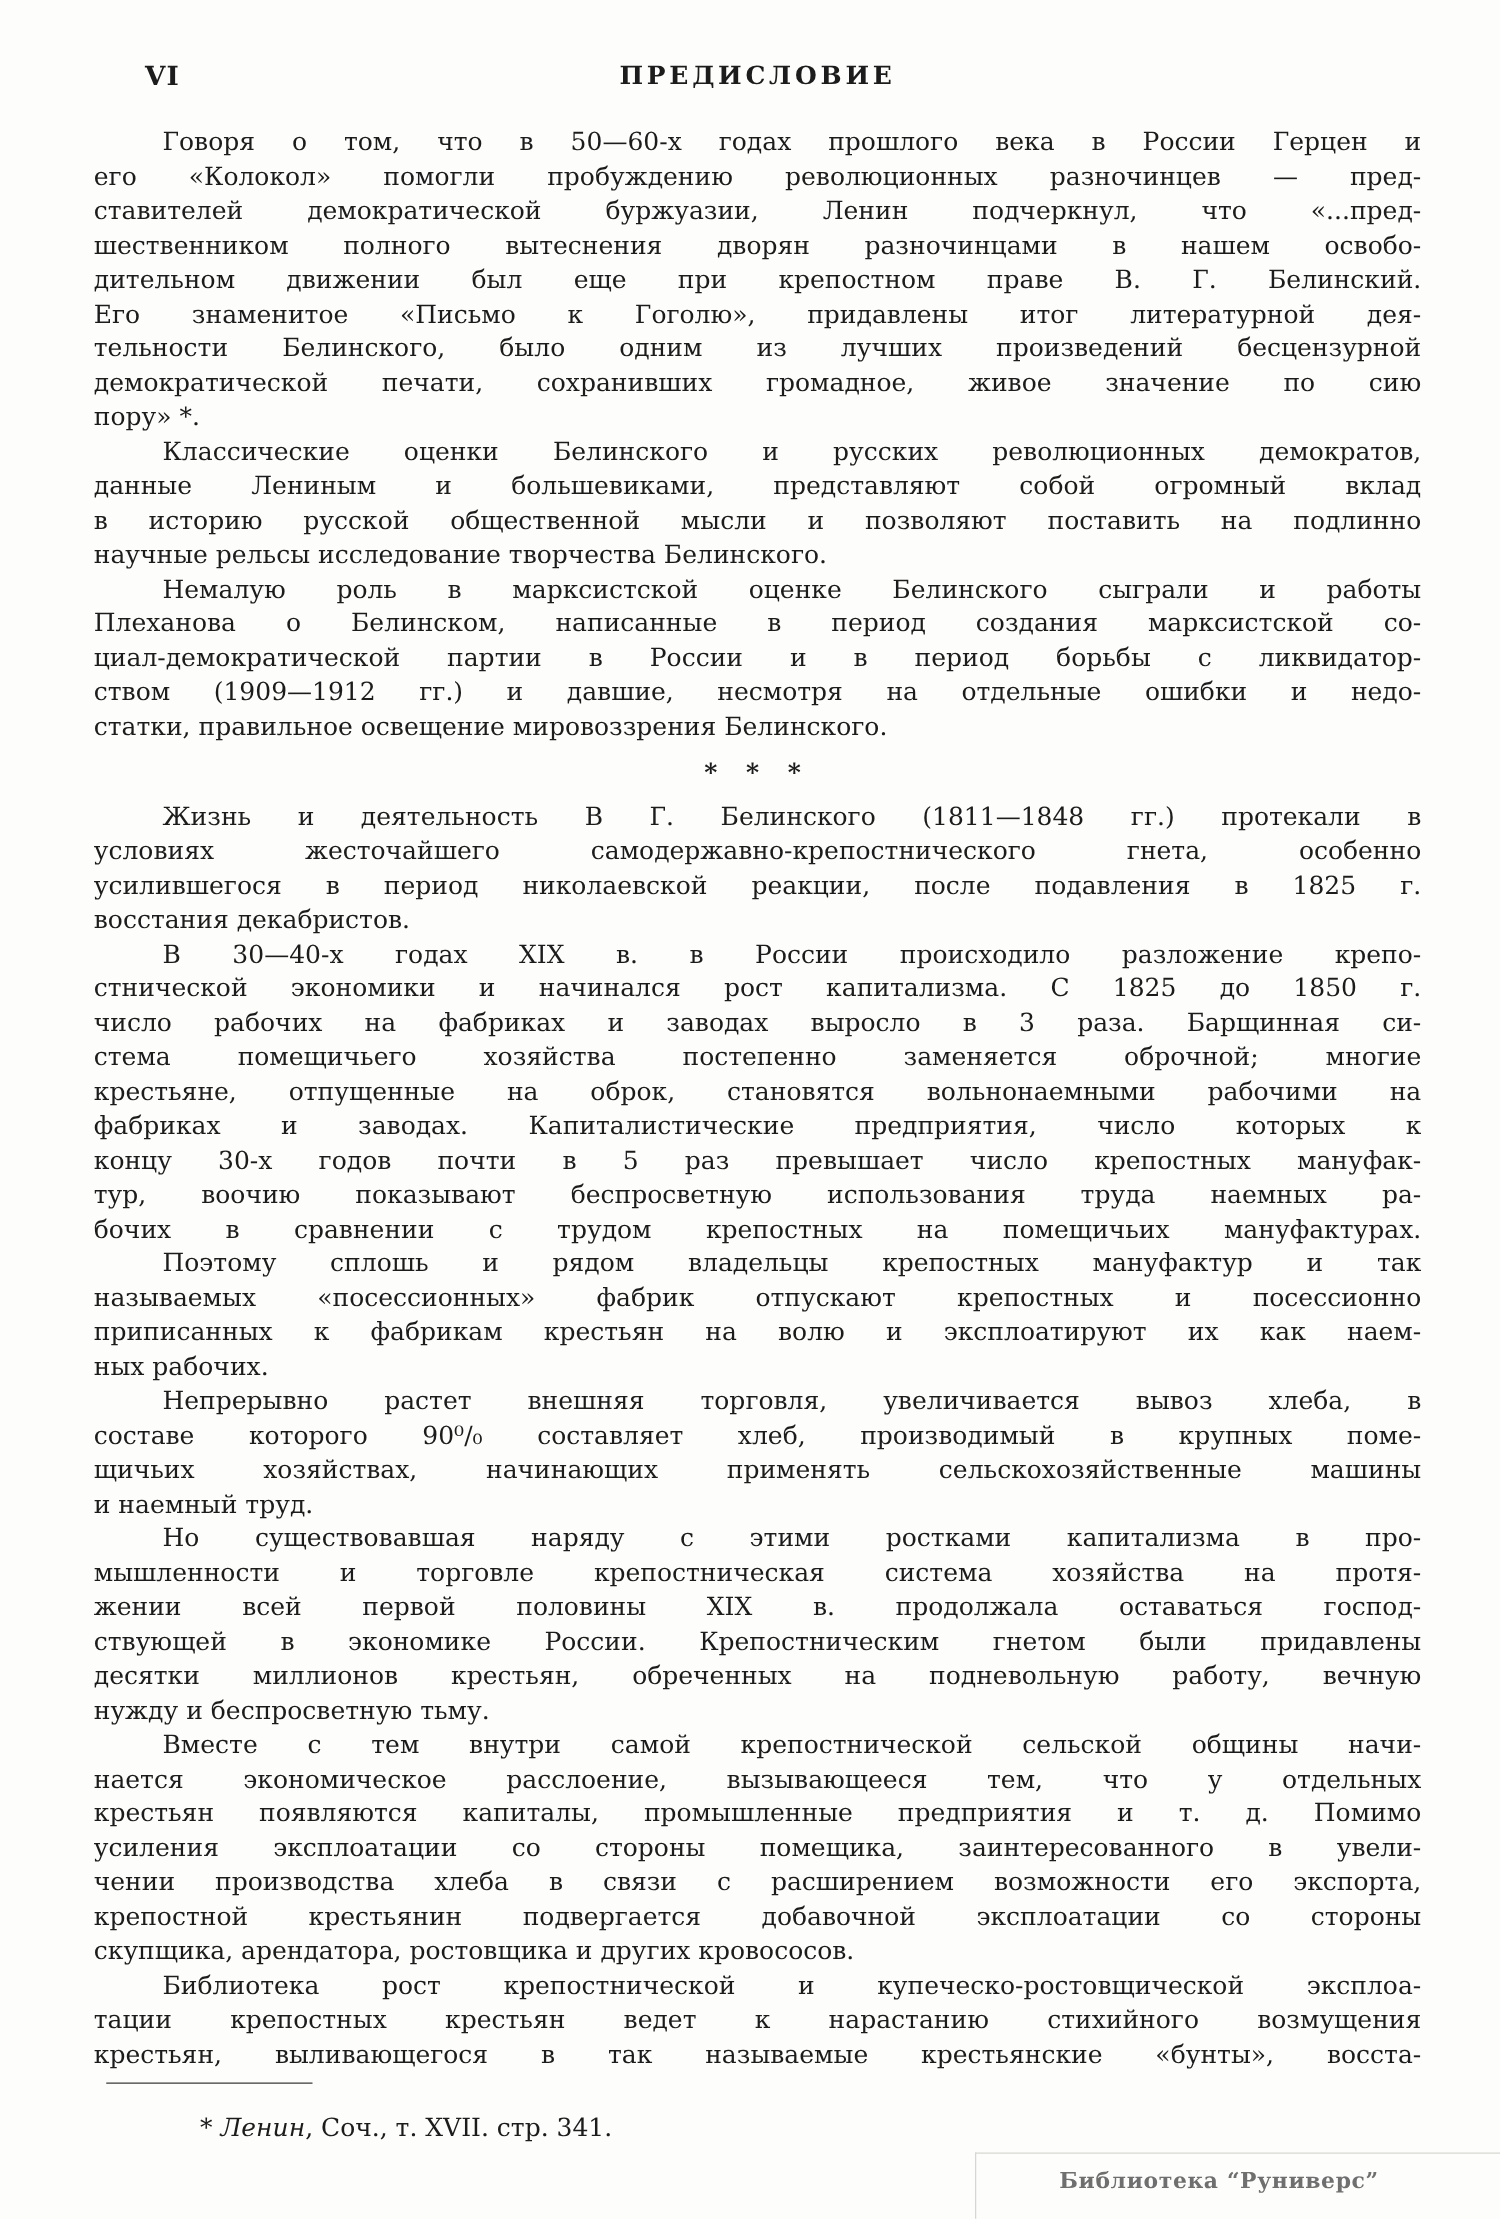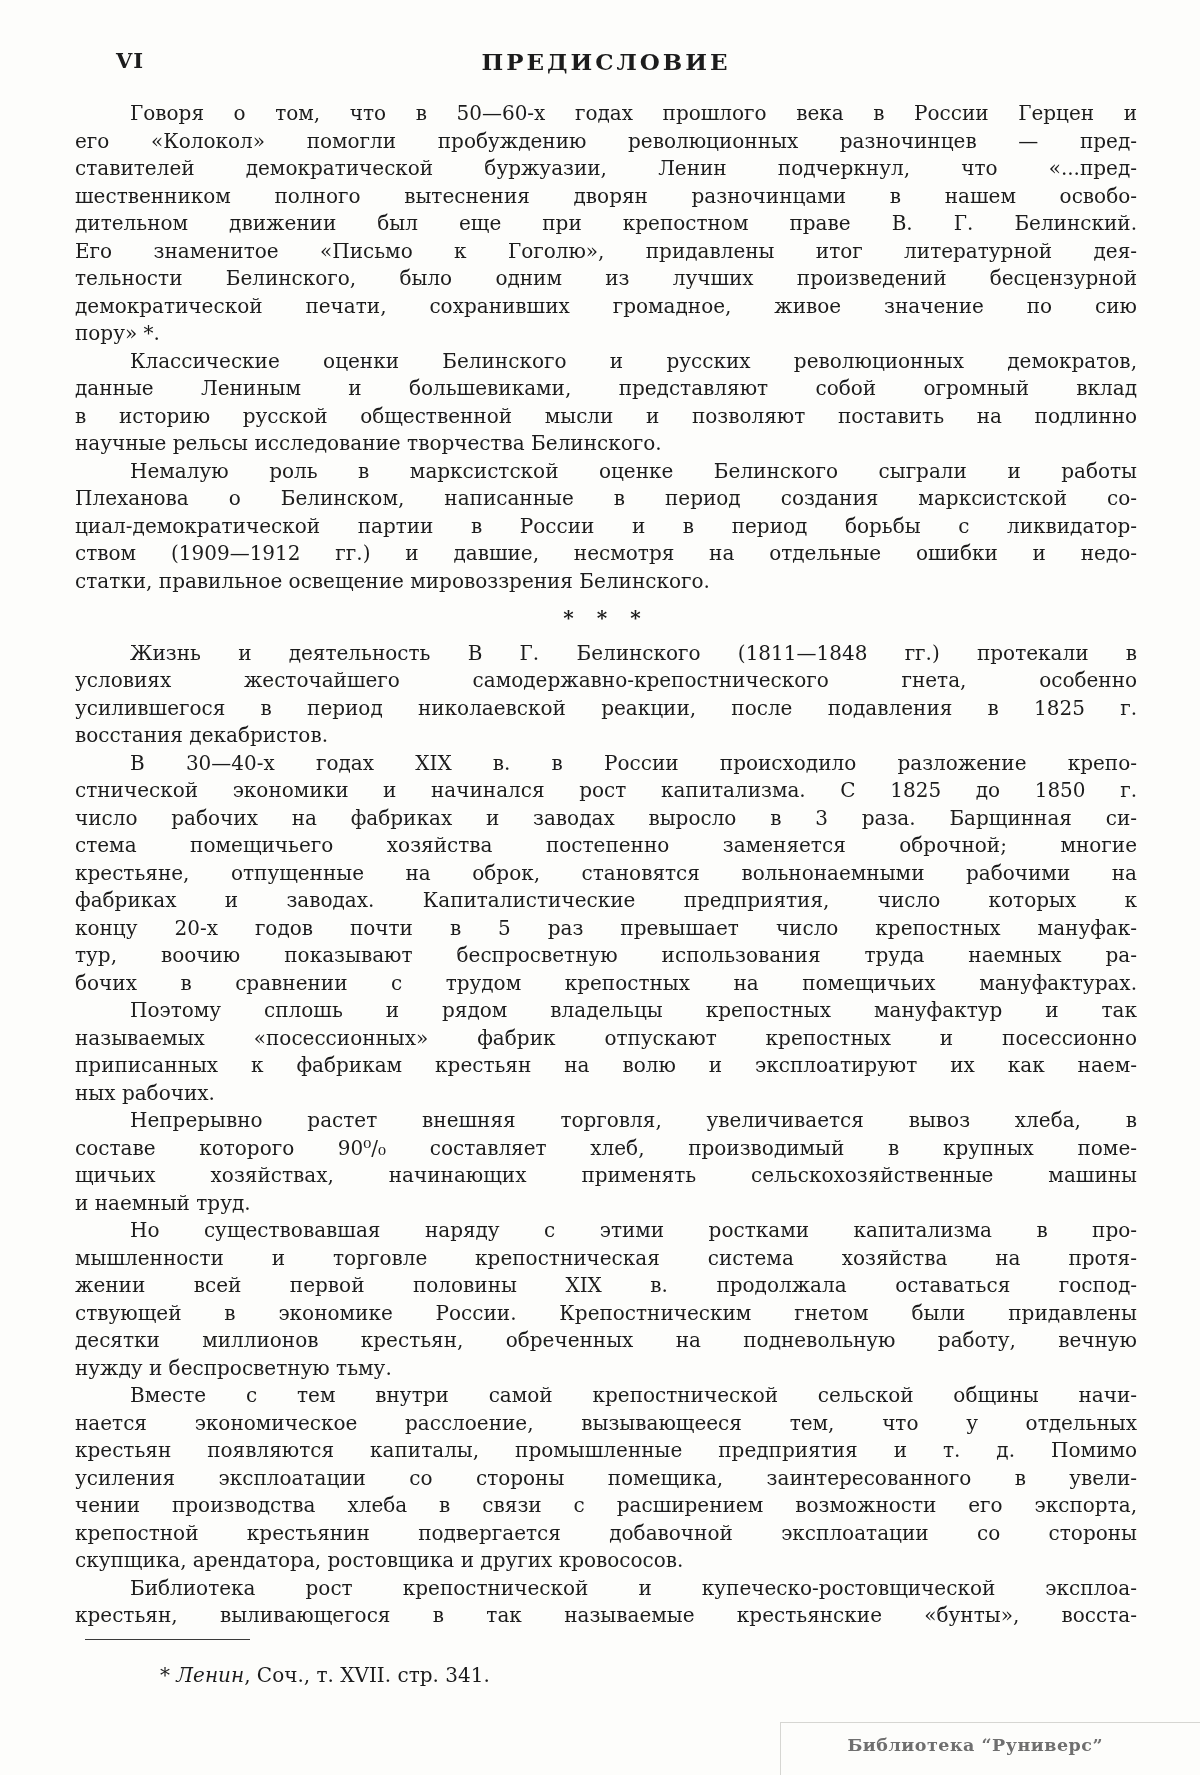--- a/index.html
+++ b/index.html
@@ -32,21 +32,21 @@
     letter-spacing: 1px;
     margin-left: 41px;
   }
   .page-title {
     position: absolute;
     left: 0;
     right: 0;
     top: 0;
     text-align: center;
     font-weight: bold;
-    font-size: 23px;
+    font-size: 20px;
     letter-spacing: 3px;
   }
   .body-text {
     font-size: 20px;
     line-height: 27.5px;
   }
   .para { margin: 0; }
   .line {
     text-align: justify;
     text-align-last: justify;
@@ -143,21 +143,21 @@
         <div class="line">усилившегося в период николаевской реакции, после подавления в 1825 г.</div>
         <div class="line short-last">восстания декабристов.</div>
       </div>
       <div class="para">
         <div class="line first">В 30—40-х годах XIX в. в России происходило разложение крепо-</div>
         <div class="line">стнической экономики и начинался рост капитализма. С 1825 до 1850 г.</div>
         <div class="line">число рабочих на фабриках и заводах выросло в 3 раза. Барщинная си-</div>
         <div class="line">стема помещичьего хозяйства постепенно заменяется оброчной; многие</div>
         <div class="line">крестьяне, отпущенные на оброк, становятся вольнонаемными рабочими на</div>
         <div class="line">фабриках и заводах. Капиталистические предприятия, число которых к</div>
-        <div class="line">концу 20-х годов почти в 5 раз превышает число крепостных мануфак-</div>
+        <div class="line">концу 30-х годов почти в 5 раз превышает число крепостных мануфак-</div>
         <div class="line">тур, воочию показывают беспросветную использования труда наемных ра-</div>
         <div class="line">бочих в сравнении с трудом крепостных на помещичьих мануфактурах.</div>
       </div>
       <div class="para">
         <div class="line first">Поэтому сплошь и рядом владельцы крепостных мануфактур и так</div>
         <div class="line">называемых «посессионных» фабрик отпускают крепостных и посессионно</div>
         <div class="line">приписанных к фабрикам крестьян на волю и эксплоатируют их как наем-</div>
         <div class="line short-last">ных рабочих.</div>
       </div>
       <div class="para">
@@ -178,20 +178,21 @@
         <div class="line first">Вместе с тем внутри самой крепостнической сельской общины начи-</div>
         <div class="line">нается экономическое расслоение, вызывающееся тем, что у отдельных</div>
         <div class="line">крестьян появляются капиталы, промышленные предприятия и т. д. Помимо</div>
         <div class="line">усиления эксплоатации со стороны помещика, заинтересованного в увели-</div>
         <div class="line">чении производства хлеба в связи с расширением возможности его экспорта,</div>
         <div class="line">крепостной крестьянин подвергается добавочной эксплоатации со стороны</div>
         <div class="line short-last">скупщика, арендатора, ростовщика и других кровососов.</div>
       </div>
       <div class="para">
         <div class="line first">Библиотека рост крепостнической и купеческо-ростовщической эксплоа-</div>
+        <div class="line">тации крепостных крестьян ведет к нарастанию стихийного возмущения</div>
         <div class="line">крестьян, выливающегося в так называемые крестьянские «бунты», восста-</div>
       </div>
     </div>
 
   <hr class="footnote-rule">
   <div class="footnote">
     <span>*</span>
     <span class="fn-author">Ленин</span><span>, Соч., т. XVII. стр. 341.</span>
   </div>
 </div>

